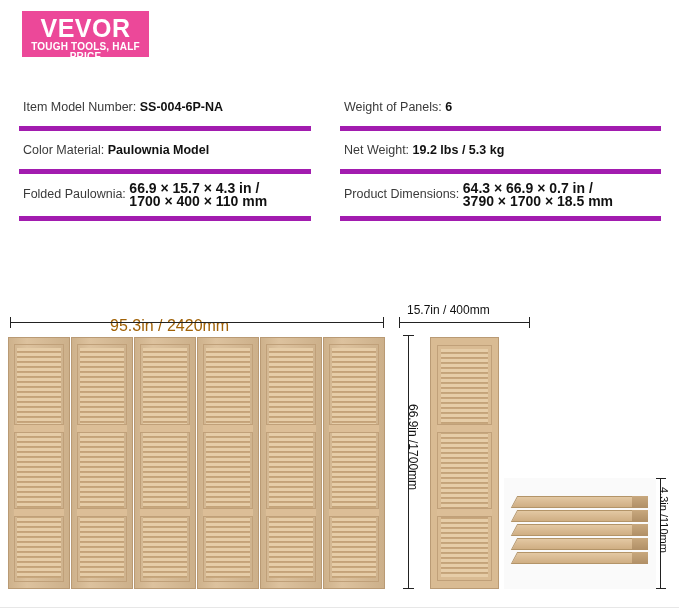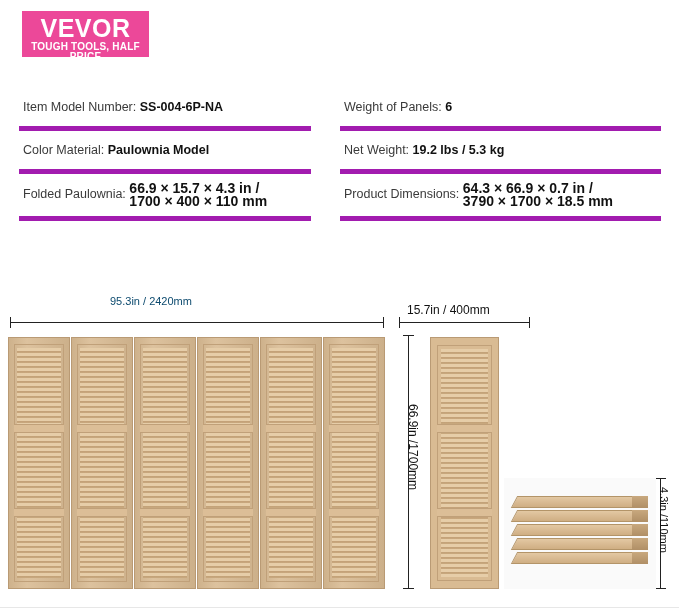--- a/index.html
+++ b/index.html
@@ -75,23 +75,23 @@
     vertical-align: middle;
     font-weight: bold;
     font-size: 14px;
     line-height: 13px;
   }
 
   
   .dim-top-left-label {
     position: absolute;
     left: 110px;
-    top: 295px;
-    font-size: 11px;
-    color: #0c4a6e;
+    top: 317px;
+    font-size: 16px;
+    color: #a16207;
   }
   .dim-top-left-line {
     position: absolute;
     left: 10px;
     top: 322px;
     width: 374px;
     height: 1px;
     background: #222;
   }
   .dim-top-left-line:before,

